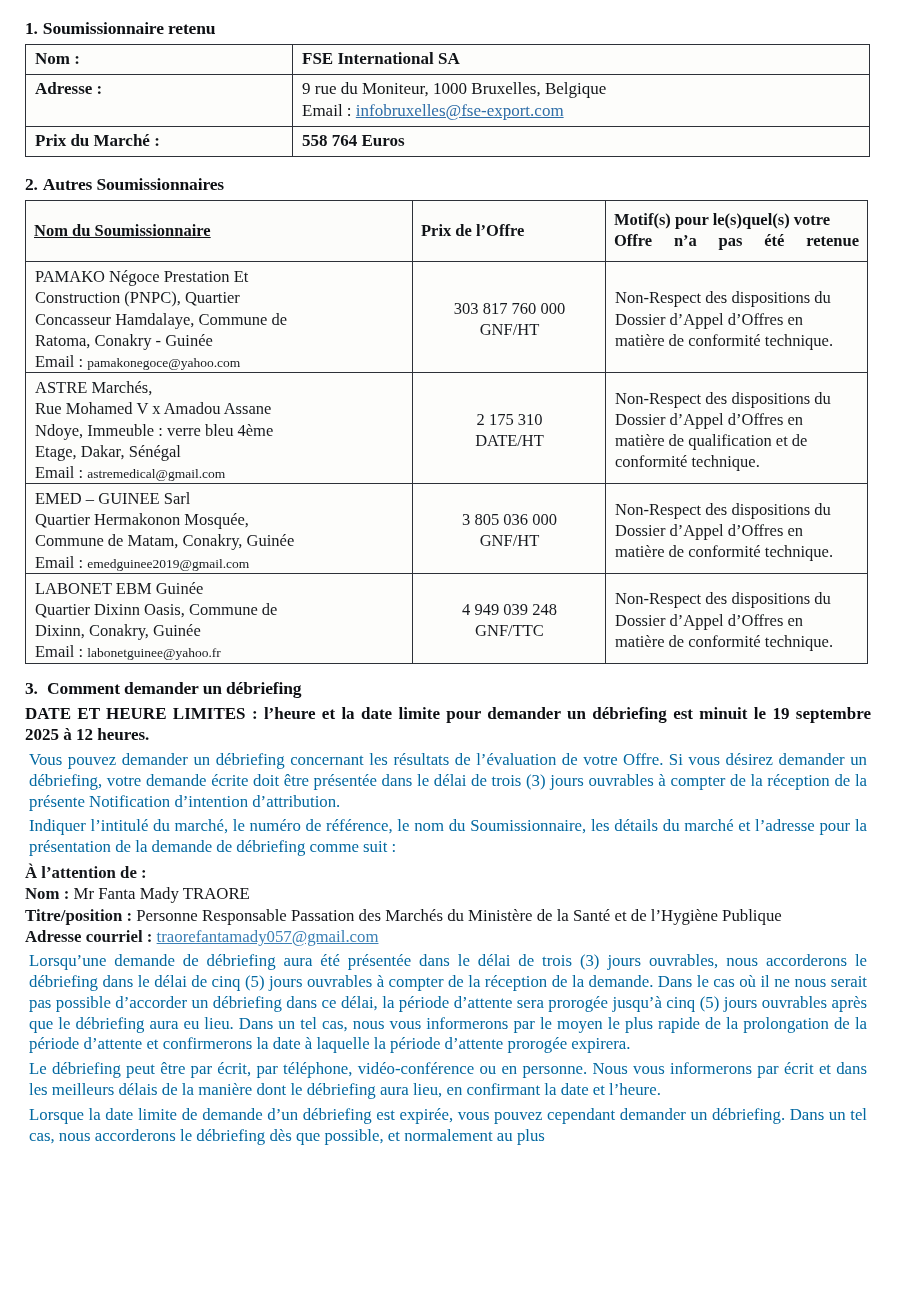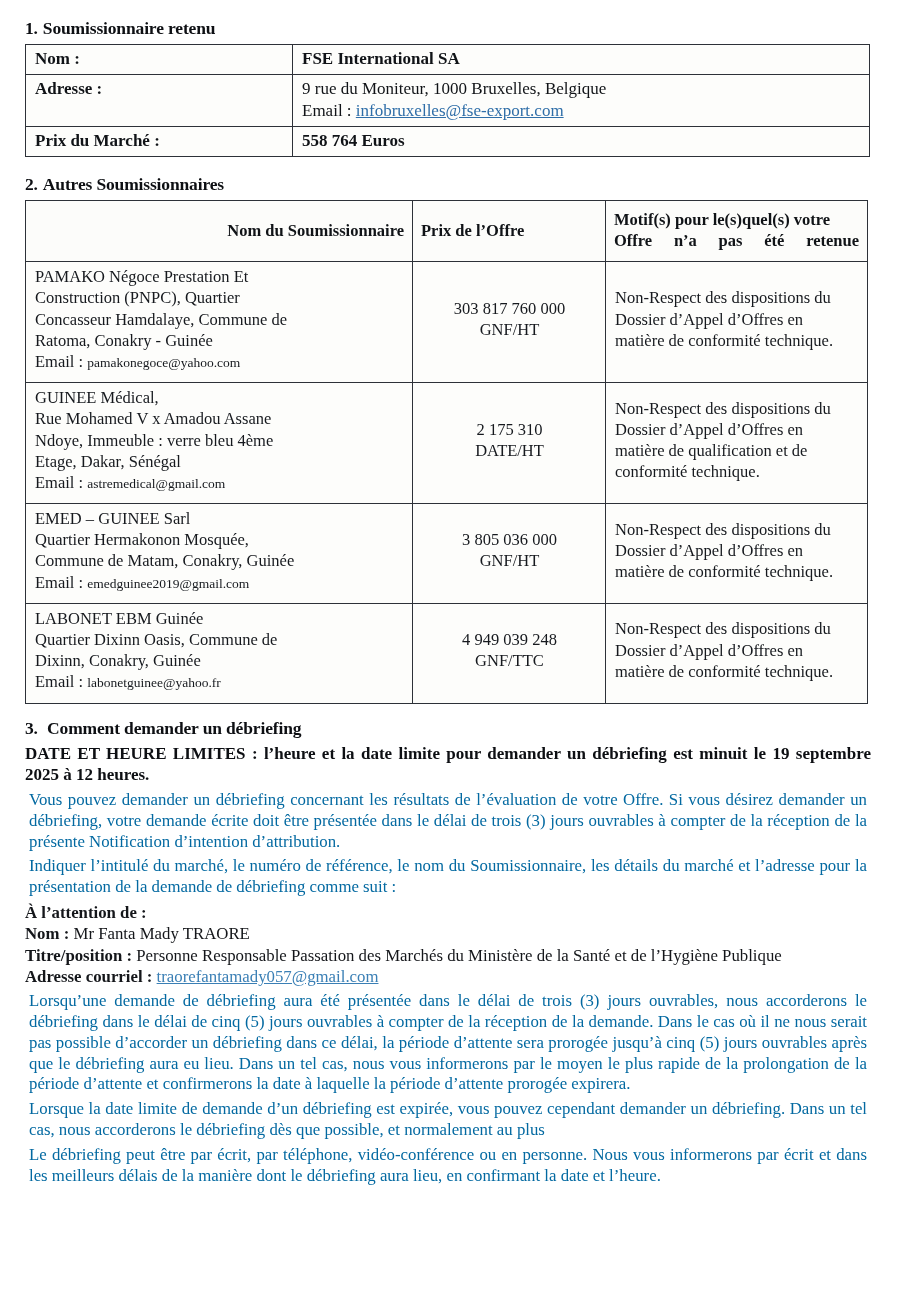--- a/index.html
+++ b/index.html
@@ -68,27 +68,27 @@
   .tbl2 th {
     border: 1.4px solid #2d3138;
     padding: 8px 8px 9px 8px;
     font-size: 16.5px;
     line-height: 1.32;
     font-weight: bold;
     vertical-align: middle;
     color: #101317;
     background: #fcfcfa;
   }
-  .tbl2 th.c-name  { width: 370px; text-align: right; }
+  .tbl2 th.c-name  { width: 370px; text-align: left; text-decoration: underline; }
   .tbl2 th.c-price { width: 176px; text-align: left; }
   .tbl2 th.c-reason{ text-align: left; text-align-last: justify; }
 
   .tbl2 td {
     border: 1.4px solid #2d3138;
-    padding: 4px 8px 10px 9px;
+    padding: 4px 8px 0 9px;
     font-size: 16.5px;
     line-height: 1.285;
     vertical-align: top;
     color: #16191e;
   }
   .tbl2 td.price  { text-align: center; vertical-align: middle; }
   .tbl2 td.reason { vertical-align: middle; }
   .tbl2 td.name   { vertical-align: top; }
 
   .email-small { font-size: 13.5px; }
@@ -183,21 +183,21 @@
           </td>
           <td class="reason">
             <span class="bidder-line">Non-Respect des dispositions du</span>
             <span class="bidder-line">Dossier d’Appel d’Offres en</span>
             <span class="bidder-line">matière de conformité technique.</span>
           </td>
         </tr>
 
         <tr>
           <td class="name">
-            <span class="bidder-line">GUINEE Médical,</span>
+            <span class="bidder-line">ASTRE Marchés,</span>
             <span class="bidder-line">Rue Mohamed V x Amadou Assane</span>
             <span class="bidder-line">Ndoye, Immeuble : verre bleu 4ème</span>
             <span class="bidder-line">Etage, Dakar, Sénégal</span>
             <span class="bidder-line"><span>Email : </span><span class="email-small">astremedical@gmail.com</span></span>
           </td>
           <td class="price">
             <span class="bidder-line">2 175 310</span>
             <span class="bidder-line">DATE/HT</span>
           </td>
           <td class="reason">
@@ -261,19 +261,19 @@
       <p class="attn indent1 b">À l’attention de :</p>
 
       <p class="attn indent1"><span class="b">Nom :</span> <span>Mr Fanta Mady TRAORE</span></p>
 
       <p class="attn indent1"><span class="b">Titre/position :</span> <span>Personne Responsable Passation des Marchés du Ministère de la Santé et de l’Hygiène Publique</span></p>
 
       <p class="attn indent1"><span class="b">Adresse courriel :</span> <a class="link ital" href="#">traorefantamady057@gmail.com</a></p>
 
       <p class="para">Lorsqu’une demande de débriefing aura été présentée dans le délai de trois (3) jours ouvrables, nous accorderons le débriefing dans le délai de cinq (5) jours ouvrables à compter de la réception de la demande. Dans le cas où il ne nous serait pas possible d’accorder un débriefing dans ce délai, la période d’attente sera prorogée jusqu’à cinq (5) jours ouvrables après que le débriefing aura eu lieu. Dans un tel cas, nous vous informerons par le moyen le plus rapide de la prolongation de la période d’attente et confirmerons la date à laquelle la période d’attente prorogée expirera.</p>
 
+      <p class="para">Le débriefing peut être par écrit, par téléphone, vidéo-conférence ou en personne. Nous vous informerons par écrit et dans les meilleurs délais de la manière dont le débriefing aura lieu, en confirmant la date et l’heure.</p>
+
       <p class="para j">Lorsque la date limite de demande d’un débriefing est expirée, vous pouvez cependant demander un débriefing. Dans un tel cas, nous accorderons le débriefing dès que possible, et normalement au plus</p>
-
-      <p class="para">Le débriefing peut être par écrit, par téléphone, vidéo-conférence ou en personne. Nous vous informerons par écrit et dans les meilleurs délais de la manière dont le débriefing aura lieu, en confirmant la date et l’heure.</p>
     </div>
 
   </div>
 </div>
 
 </body></html>

